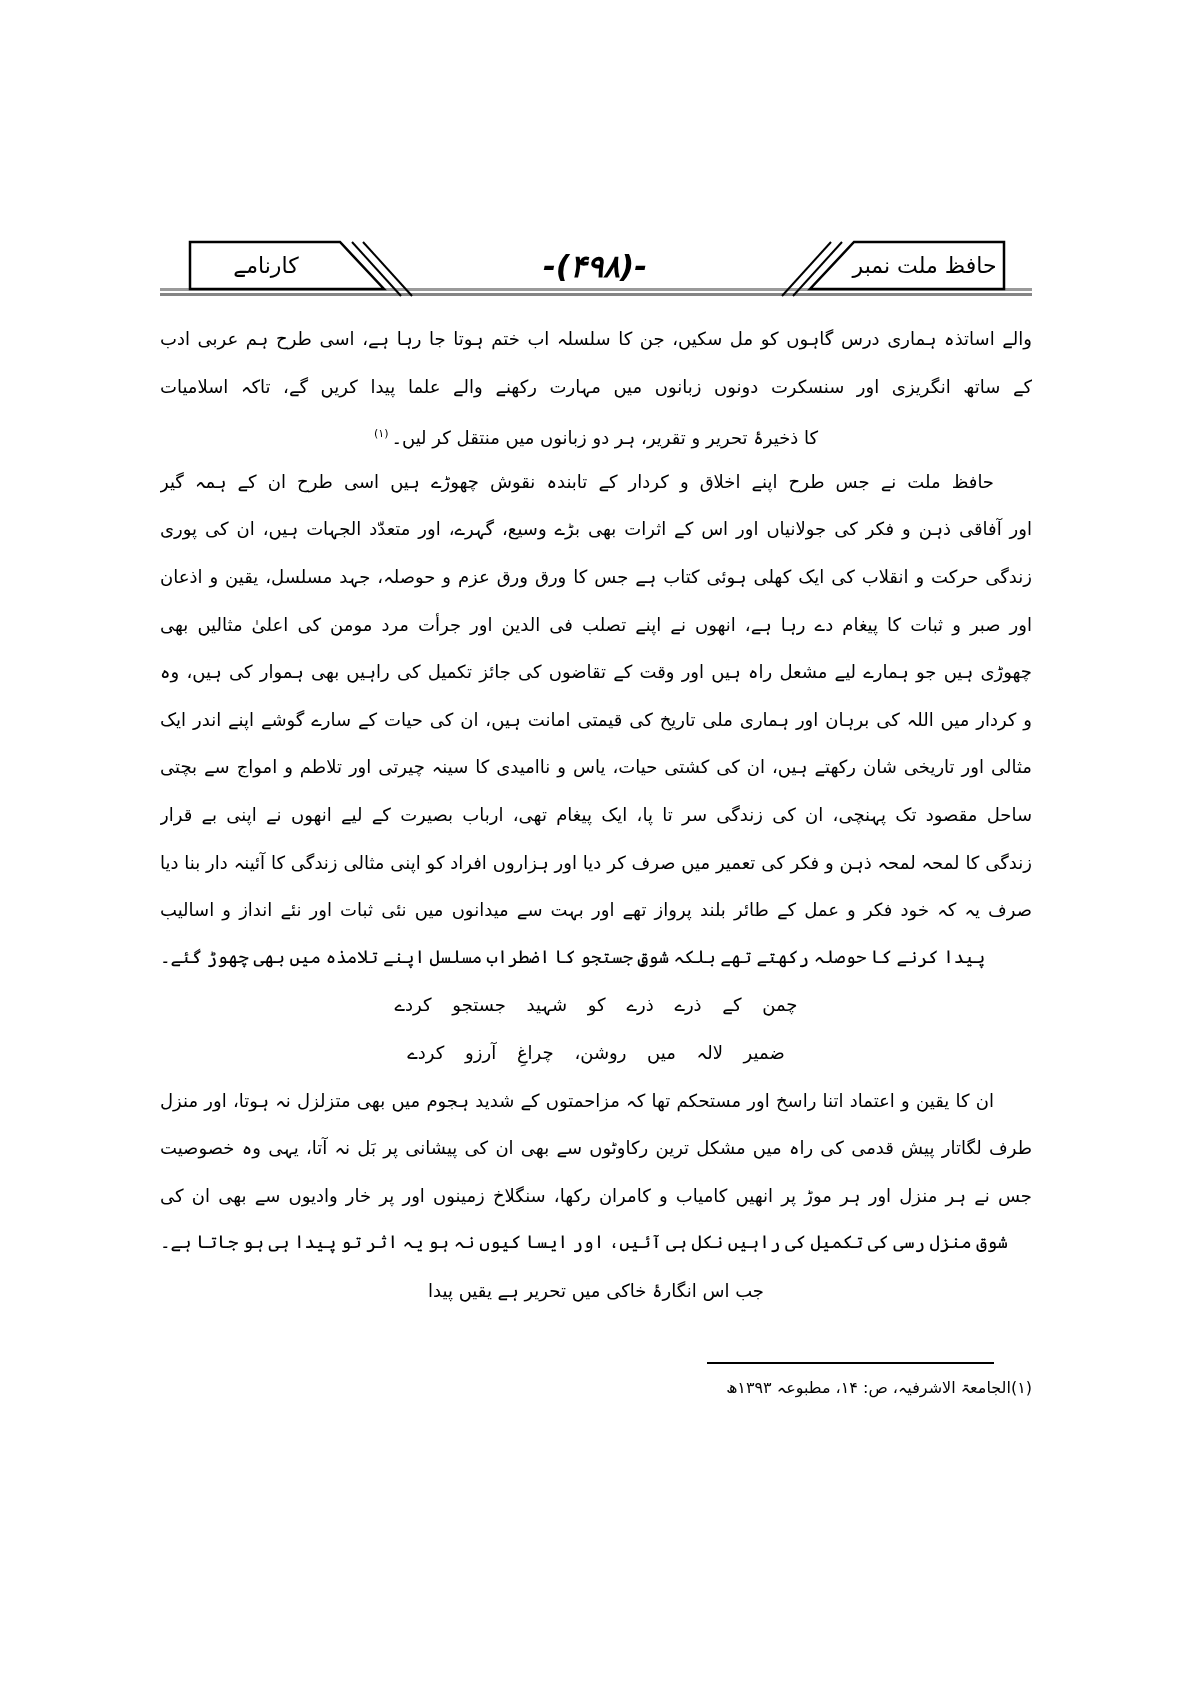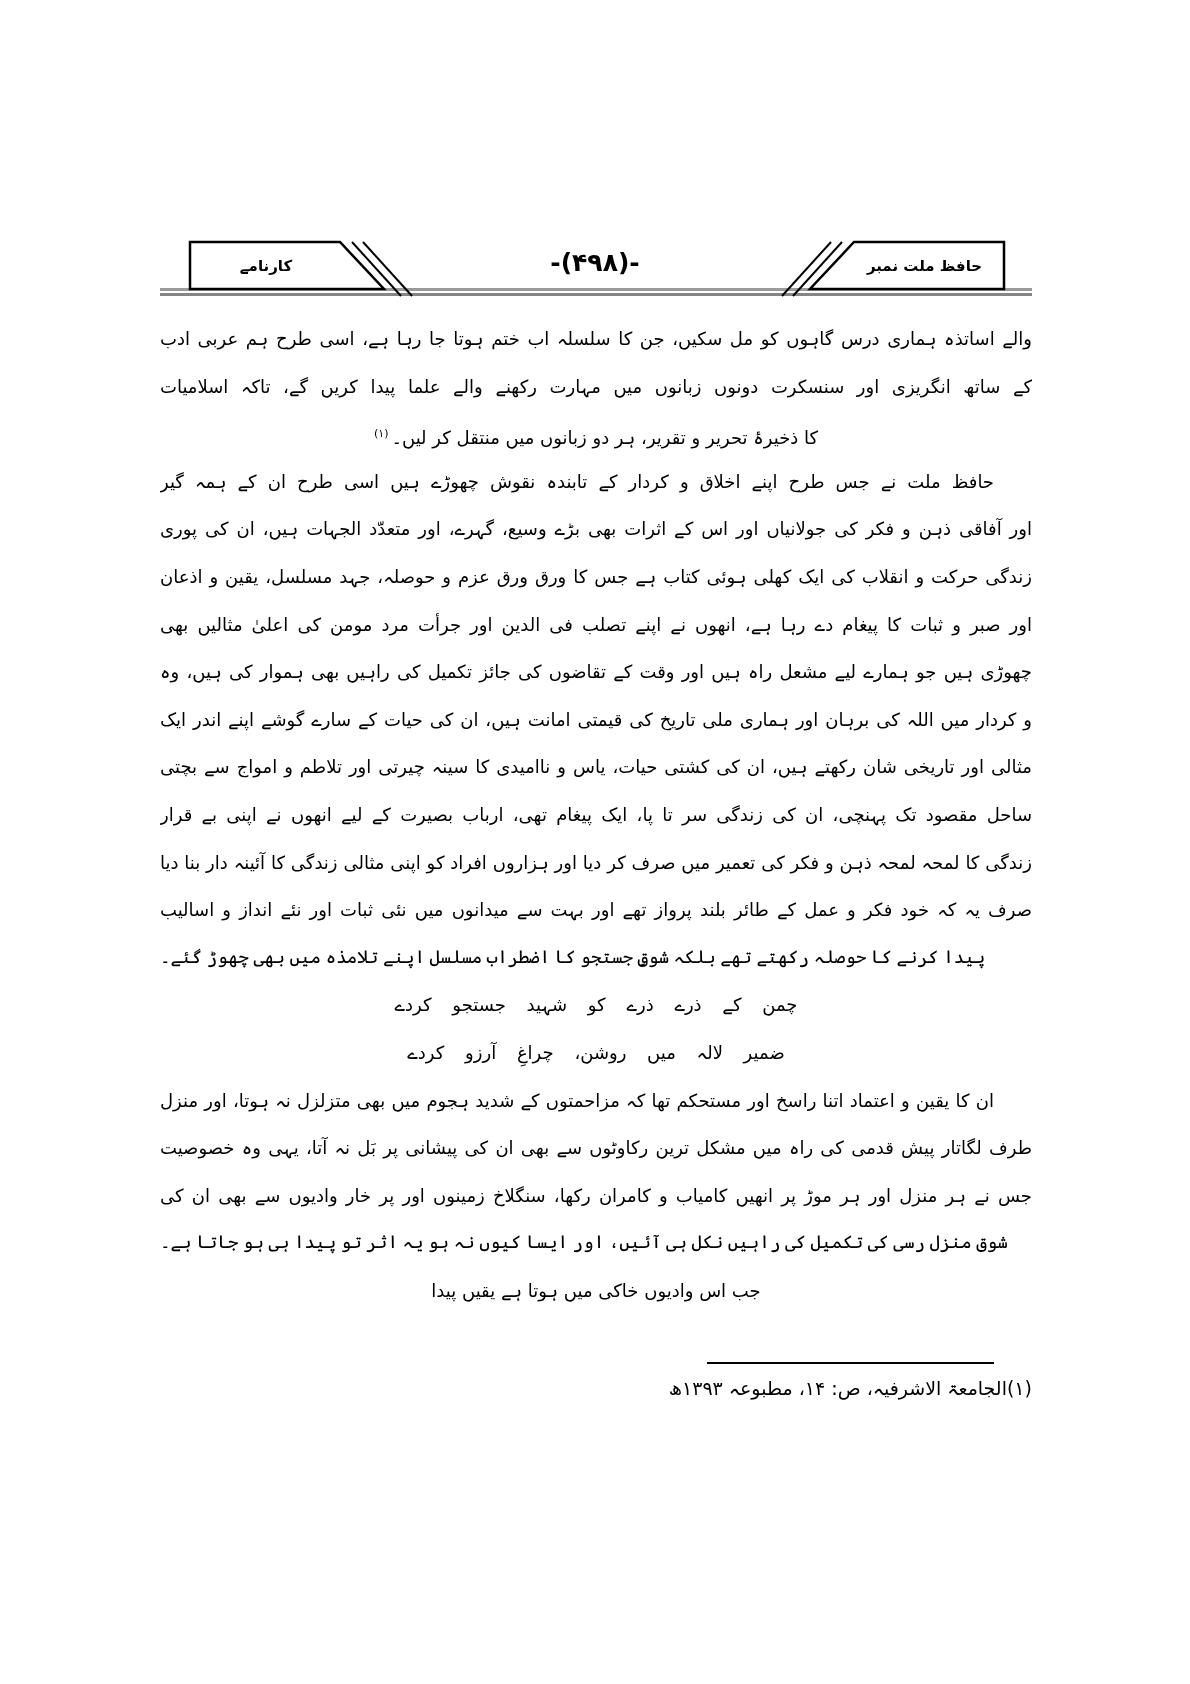--- a/index.html
+++ b/index.html
@@ -17,29 +17,30 @@
   .header-rule{
     position:absolute; left:160px; top:288px; width:872px; height:8px;
     background:linear-gradient(to bottom,#9a9a9a 0 3px,#ffffff 3px 5px,#858585 5px 8px);
   }
   .tab{position:absolute; top:240px; width:260px; height:58px;}
   .tab svg{position:absolute; inset:0; overflow:visible;}
   .tab-left{left:188px;}
   .tab-right{left:746px;}
   .tab-label{
     position:absolute; top:6px; height:40px; line-height:40px;
-    font-size:15px; font-weight:bold; text-align:center;
+    font-size:22px; font-weight:normal; text-align:center;
     white-space:nowrap;
   }
   .tab-left .tab-label{right:110px; left:6px;}
   .tab-right .tab-label{right:8px; left:105px;}
   .page-number{
     position:absolute; top:248px; left:0; width:1190px;
-    text-align:center; font-size:25px; font-weight:bold;
+    text-align:center; font-size:31px; font-weight:bold;
     letter-spacing:1px;
+    font-style:italic;
   }
   
   .body-text{
     position:absolute; left:160px; top:315px; width:872px;
     direction:rtl;
   }
   .line{
     font-size:18px; line-height:47.6px; height:47.6px;
     overflow:hidden; white-space:normal;
   }
@@ -52,21 +53,21 @@
   
   .footnote{
     position:absolute; left:160px; top:1362px; width:872px; direction:rtl;
   }
   .footnote-rule{
     width:287px; height:0; border-top:2px solid #000;
     margin-right:38px; margin-left:auto;
   }
   .footnote-text{
     margin-top:9px; padding-left:0; padding-right:0;
-    text-align:right; font-size:19px; line-height:30px;
+    text-align:right; font-size:16px; line-height:30px;
     padding-right:0; margin-right:0; margin-left:12px;
   }
   .footnote-text{padding-right:0;}
 </style>
 </head>
 <body>
 
 <div class="page">
 
   <div class="header-rule"></div>
@@ -105,21 +106,21 @@
       <div class="line justify">ساحل مقصود تک پہنچی، ان کی زندگی سر تا پا، ایک پیغام تھی، ارباب بصیرت کے لیے انھوں نے اپنی بے قرار</div>
       <div class="line justify">زندگی کا لمحہ لمحہ ذہن و فکر کی تعمیر میں صرف کر دیا اور ہزاروں افراد کو اپنی مثالی زندگی کا آئینہ دار بنا دیا اور آپ نہ</div>
       <div class="line justify">صرف یہ کہ خود فکر و عمل کے طائر بلند پرواز تھے اور بہت سے میدانوں میں نئی ثبات اور نئے انداز و اسالیب</div>
       <div class="line right">پیدا کرنے کا حوصلہ رکھتے تھے بلکہ شوقِ جستجو کا اضطراب مسلسل اپنے تلامذہ میں بھی چھوڑ گئے۔</div>
       <div class="line verse">چمن کے ذرے ذرے کو شہید جستجو کردے</div>
       <div class="line verse">ضمیر لالہ میں روشن، چراغِ آرزو کردے</div>
       <div class="line justify indent">ان کا یقین و اعتماد اتنا راسخ اور مستحکم تھا کہ مزاحمتوں کے شدید ہجوم میں بھی متزلزل نہ ہوتا، اور منزل کی</div>
       <div class="line justify">طرف لگاتار پیش قدمی کی راہ میں مشکل ترین رکاوٹوں سے بھی ان کی پیشانی پر بَل نہ آتا، یہی وہ خصوصیت تھی</div>
       <div class="line justify">جس نے ہر منزل اور ہر موڑ پر انھیں کامیاب و کامران رکھا، سنگلاخ زمینوں اور پر خار وادیوں سے بھی ان کی</div>
       <div class="line right">شوق منزل رسی کی تکمیل کی راہیں نکل ہی آئیں، اور ایسا کیوں نہ ہو یہ اثر تو پیدا ہی ہو جاتا ہے۔</div>
-      <div class="line center">جب اس وادیوں خاکی میں ہوتا ہے یقیں پیدا</div>
+      <div class="line center">جب اس انگارۂ خاکی میں تحریر ہے یقیں پیدا</div>
     </div>
 
   <div class="footnote">
     <div class="footnote-rule"></div>
     <div class="footnote-text">(۱)الجامعۃ الاشرفیہ، ص: ۱۴، مطبوعہ ۱۳۹۳ھ</div>
   </div>
 
 </div>
 
 </body></html>

